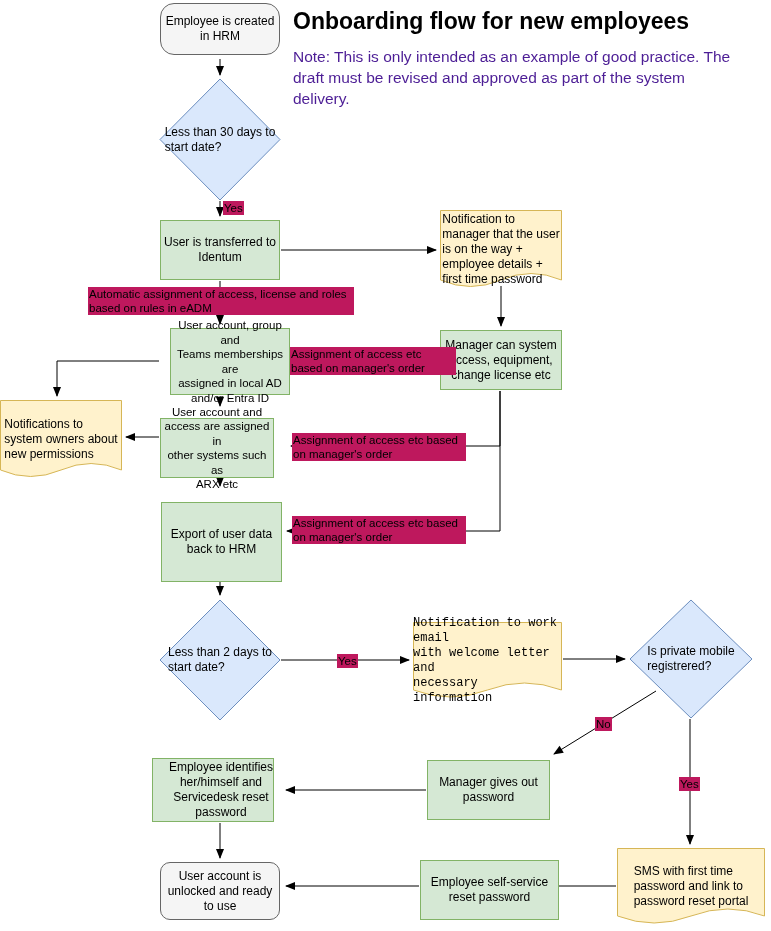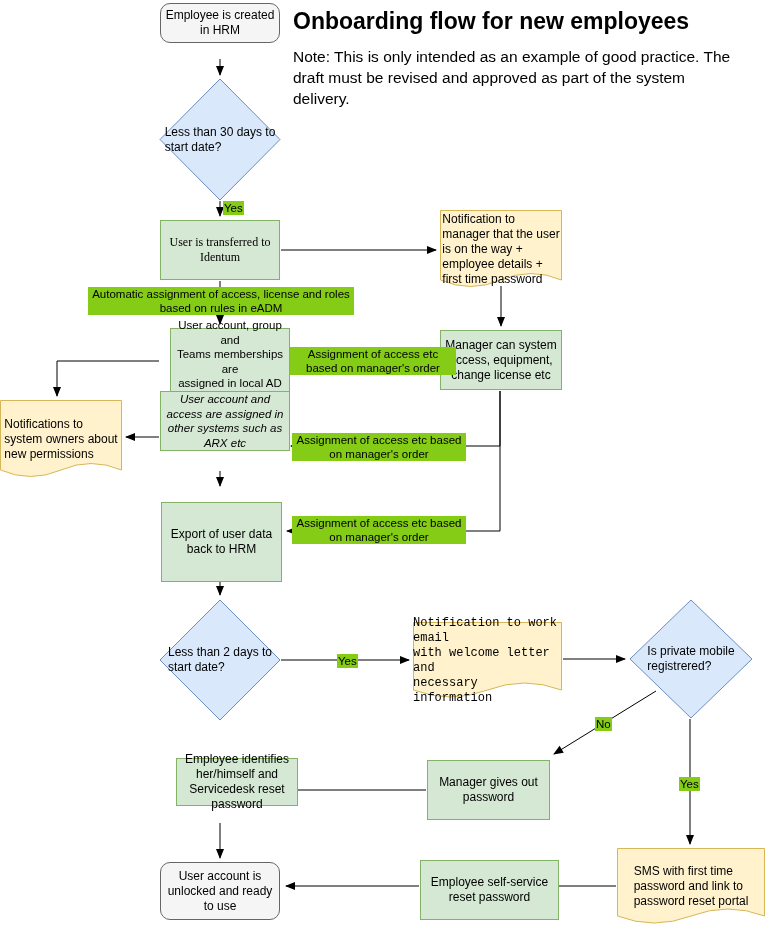--- a/index.html
+++ b/index.html
@@ -17,30 +17,30 @@
   .terminator{ background:#f5f5f5; border:1px solid #666666; border-radius:10px; }
   .small-text{ font-size:11.5px; line-height:14.5px; }
   .shape-wrap{ position:absolute; z-index:2; }
   .shape-wrap svg { display:block; }
   .shape-label{
     position:absolute; inset:0; display:flex; align-items:center; justify-content:center;
     text-align:left; font-size:12px; line-height:15px; white-space:pre-line;
   }
   .doc-label { padding-bottom:7px; }
   .elabel{
-    position:absolute; z-index:3; background:#84cc16; padding:0 1px;
-    font-size:11.5px; line-height:14px; text-align:center; white-space:pre-line;
+    position:absolute; z-index:3; background:#be185d; padding:0 1px;
+    font-size:11.5px; line-height:14px; text-align:left; white-space:pre-line;
   }
   #title{
     position:absolute; left:293px; top:8px; width:474px; z-index:2;
     font-size:23px; font-weight:bold; color:#000;
   }
   #note{
     position:absolute; left:293px; top:46px; width:474px; z-index:2;
-    font-size:15.5px; line-height:21px; color:#000000; white-space:pre-line;
+    font-size:15.5px; line-height:21px; color:#4c1d95; white-space:pre-line;
   }
 </style>
 </head>
 <body>
 
 <svg id="edges" width="771" height="931">
   <defs>
     <marker id="ah" markerWidth="12" markerHeight="12" refX="10" refY="5" orient="auto" markerUnits="userSpaceOnUse">
       <path d="M1,1 L11,5 L1,9 Z" fill="#000"></path>
     </marker>
@@ -68,61 +68,61 @@
     <path d="M426,790 L286,790" marker-end="url(#ah)"></path>
     <path d="M220,823 L220,858" marker-end="url(#ah)"></path>
   </g>
 </svg>
 
 <div id="title">Onboarding flow for new employees</div>
 <div id="note">Note: This is only intended as an example of good practice. The
 draft must be revised and approved as part of the system
 delivery.</div>
 
-<div class="node terminator" style="left:160px; top:3px; width:120px; height:40px;">
+<div class="node terminator" style="left:160px; top:3px; width:120px; height:52px;border-radius:14px;">
   <span>Employee is created
 in HRM</span>
 </div>
 
-<div class="node process" style="left:160px; top:220px; width:120px; height:60px;font-family:Liberation Serif, serif;">
+<div class="node process" style="left:160px; top:220px; width:120px; height:60px;">
   <span>User is transferred to
 Identum</span>
 </div>
 
 <div class="node process small-text" style="left:170px; top:328px; width:120px; height:67px;">
   <span>User account, group and
 Teams memberships are
 assigned in local AD
 and/or Entra ID</span>
 </div>
 
 <div class="node process" style="left:440px; top:330px; width:122px; height:60px;">
   <span>Manager can system
 access, equipment,
 change license etc</span>
 </div>
 
-<div class="node process small-text" style="left:160px; top:391px; width:130px; height:60px;font-style:italic;">
+<div class="node process small-text" style="left:160px; top:418px; width:114px; height:60px;">
   <span>User account and
 access are assigned in
 other systems such as
 ARX etc</span>
 </div>
 
 <div class="node process" style="left:161px; top:502px; width:121px; height:80px;">
   <span>Export of user data
 back to HRM</span>
 </div>
 
 <div class="node process" style="left:427px; top:760px; width:123px; height:60px;">
   <span>Manager gives out
 password</span>
 </div>
 
-<div class="node process" style="left:176px; top:758px; width:122px; height:48px;">
+<div class="node process" style="left:152px; top:758px; width:122px; height:64px;justify-content:flex-end;">
   <span>Employee identifies
 her/himself and
 Servicedesk reset
 password</span>
 </div>
 
 <div class="node process" style="left:420px; top:860px; width:139px; height:60px;">
   <span>Employee self-service
 reset password</span>
 </div>

